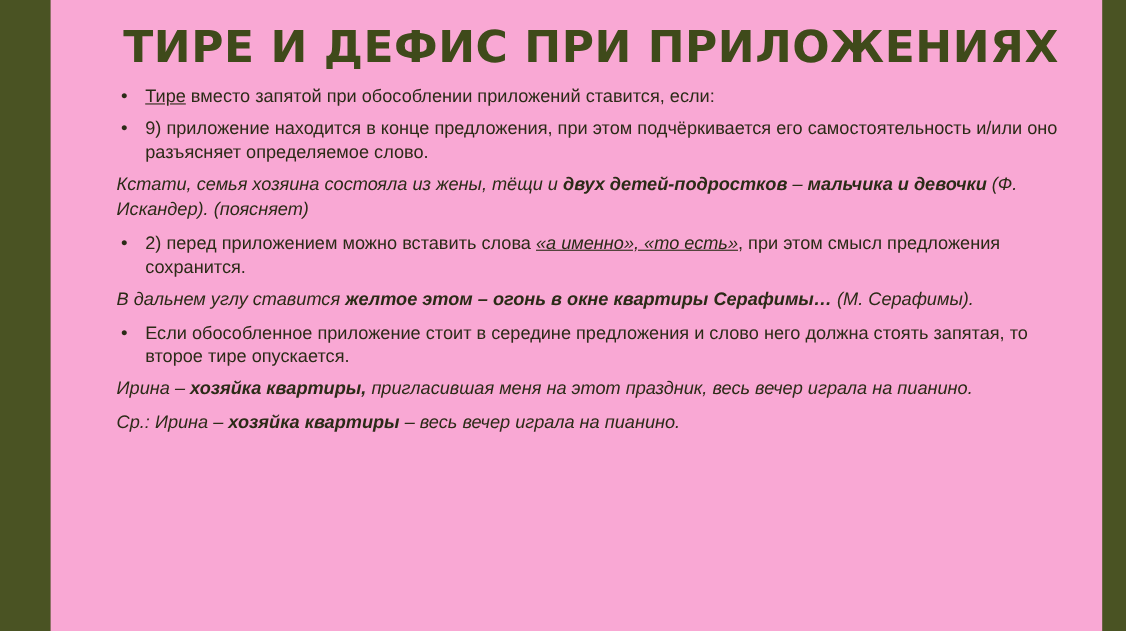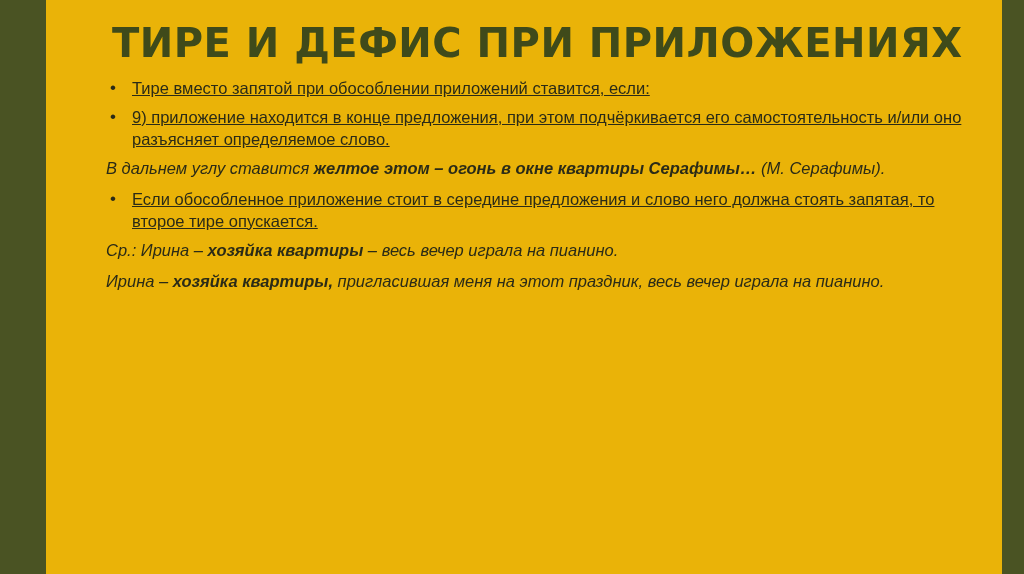--- a/index.html
+++ b/index.html
@@ -10,21 +10,21 @@
     width: 1024px;
     height: 574px;
     overflow: hidden;
     background: #faf4b8;
     font-family: "Liberation Sans", sans-serif;
   }
   .slide {
     position: relative;
     width: 1024px;
     height: 574px;
-    background: #eab308;
+    background: #f9a8d4;
     box-sizing: border-box;
     overflow: hidden;
   }
   
   .left-band {
     position: absolute;
     left: 0;
     top: 0;
     width: 46px;
     height: 574px;
@@ -61,21 +61,20 @@
   .body {
     padding: 14px 34px 0 60px;
   }
   .bullet-item {
     position: relative;
     padding-left: 26px;
     margin-bottom: 7px;
     font-size: 16.5px;
     line-height: 1.33;
     color: #2b2b17;
-    text-decoration: underline;
   }
   .bullet-item::before {
     content: "\2022";
     position: absolute;
     left: 4px;
     top: -1px;
     font-size: 17px;
     color: #2b2b17;
   }
   .example {
@@ -105,33 +104,39 @@
     <div class="body">
 
       <div class="bullet-item">
         <span class="u">Тире</span><span> вместо запятой при обособлении приложений ставится, если:</span>
       </div>
 
       <div class="bullet-item">
         <span>9) приложение находится в конце предложения, при этом подчёркивается его самостоятельность и/или оно разъясняет определяемое слово.</span>
       </div>
 
+      <div class="example">
+        <span class="i">Кстати, семья хозяина состояла из жены, тёщи и </span><span class="bi">двух детей-подростков</span><span class="i"> – </span><span class="bi">мальчика и девочки</span><span class="i"> (Ф. Искандер). (поясняет)</span>
+      </div>
 
+      <div class="bullet-item">
+        <span>2) перед приложением можно вставить слова </span><span class="i u">«а именно», «то есть»</span><span>, при этом смысл предложения сохранится.</span>
+      </div>
 
       <div class="example">
         <span class="i">В дальнем углу ставится </span><span class="bi">желтое этом – огонь в окне квартиры Серафимы…</span><span class="i"> (М. Серафимы).</span>
       </div>
 
       <div class="bullet-item">
         <span>Если обособленное приложение стоит в середине предложения и слово него должна стоять запятая, то второе тире опускается.</span>
       </div>
 
       <div class="example">
-        <span class="i">Ср.: Ирина –  </span><span class="bi">хозяйка квартиры</span><span class="i"> –  весь вечер играла на пианино.</span>
+        <span class="i">Ирина – </span><span class="bi">хозяйка квартиры,</span><span class="i"> пригласившая меня на этот праздник, весь вечер играла на пианино.</span>
       </div>
 
       <div class="example">
-        <span class="i">Ирина – </span><span class="bi">хозяйка квартиры,</span><span class="i"> пригласившая меня на этот праздник, весь вечер играла на пианино.</span>
+        <span class="i">Ср.: Ирина –  </span><span class="bi">хозяйка квартиры</span><span class="i"> –  весь вечер играла на пианино.</span>
       </div>
 
     </div>
   </div>
 </div>
 
 </body></html>

